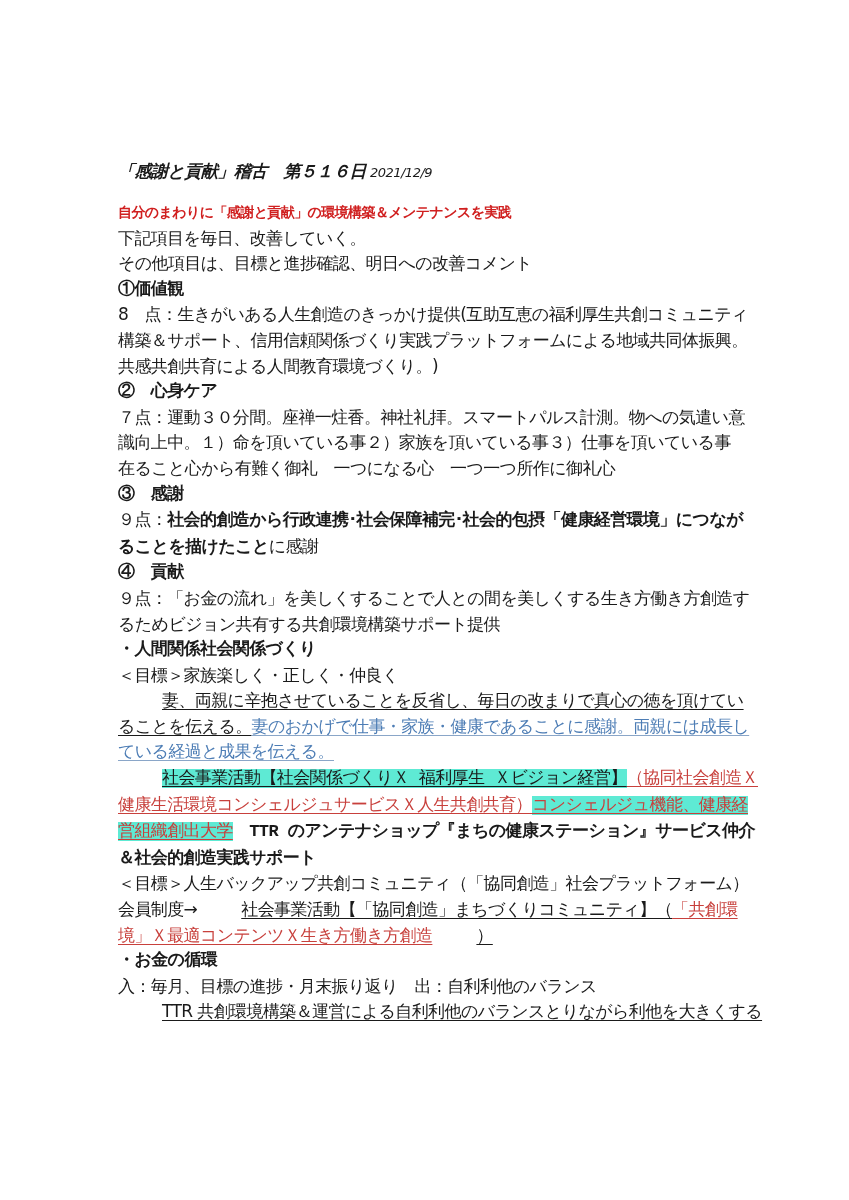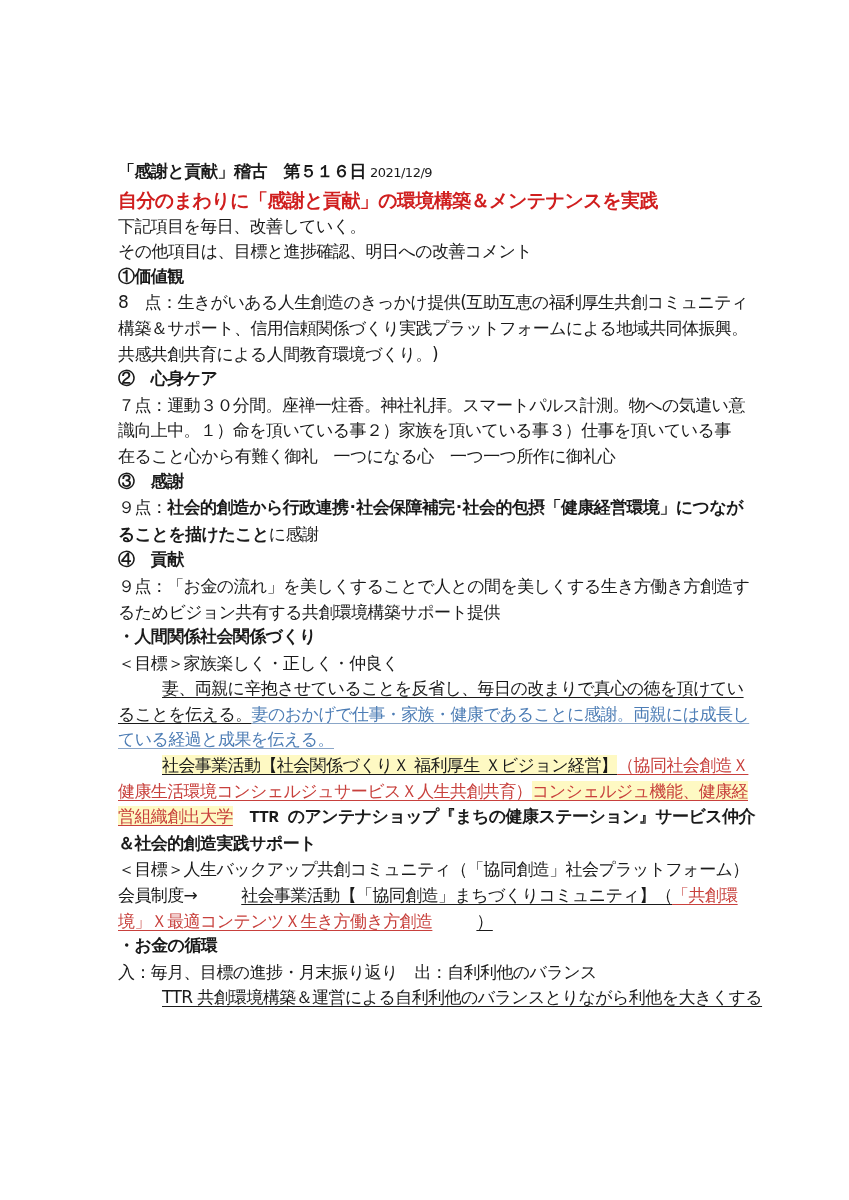--- a/index.html
+++ b/index.html
@@ -1,30 +1,30 @@
 <!DOCTYPE html>
 <html><head>
   <meta charset="utf-8">
   <style>
     html, body { margin: 0; padding: 0; background: #ffffff; }
     body { width: 849px; height: 1200px; position: relative; overflow: hidden;
       font-family: "DejaVu Sans", "Liberation Sans", sans-serif; color: #1a1a1a; }
     .page { position: absolute; left: 118px; top: 158px; width: 640px; }
-    .title { font-size: 17px; font-weight: bold; height: 26px; line-height: 26px; margin-bottom: 4px; letter-spacing: -0.5px; white-space: nowrap; }
+    .title { font-size: 17px; font-weight: bold; height: 26px; line-height: 26px; margin-bottom: 16px; letter-spacing: -0.5px; white-space: nowrap; font-style: italic; }
     .title .date { font-size: 13px; font-weight: normal; margin-left: 4px; }
     .line { font-size: 17px; line-height: 25.6px; letter-spacing: -0.6px; white-space: nowrap; }
     .wrap { white-space: normal; }
     .bold { font-weight: bold; font-family: Liberation Mono, monospace; }
     .redsoft { color: #c8403c; }
     .blue { color: #4d7db5; }
     .ul { text-decoration: underline; text-underline-offset: 3px; margin-left: 44px; }
     .ul-red { text-decoration: underline; text-decoration-color: #c8403c; text-underline-offset: 3px; }
     .ul-blue { text-decoration: underline; text-decoration-color: #8aa6c8; text-underline-offset: 3px; }
-    .hl { background: #fef9c3; }
-    .headline { font-size: 19px; font-weight: bold; color: #d01f1f; line-height: 25.6px; letter-spacing: -0.6px; }
+    .hl { background: #5eead4; font-family: Liberation Mono, monospace; }
+    .headline { font-size: 14px; font-weight: bold; color: #d01f1f; line-height: 25.6px; letter-spacing: -0.6px; }
   </style>
 </head>
 <body>
 
 <div class="page">
   <div class="title">
     <span>「感謝と貢献」稽古　第５１６日</span><span class="date">2021/12/9</span>
   </div>
 
   <div class="headline">自分のまわりに「感謝と貢献」の環境構築＆メンテナンスを実践</div>

